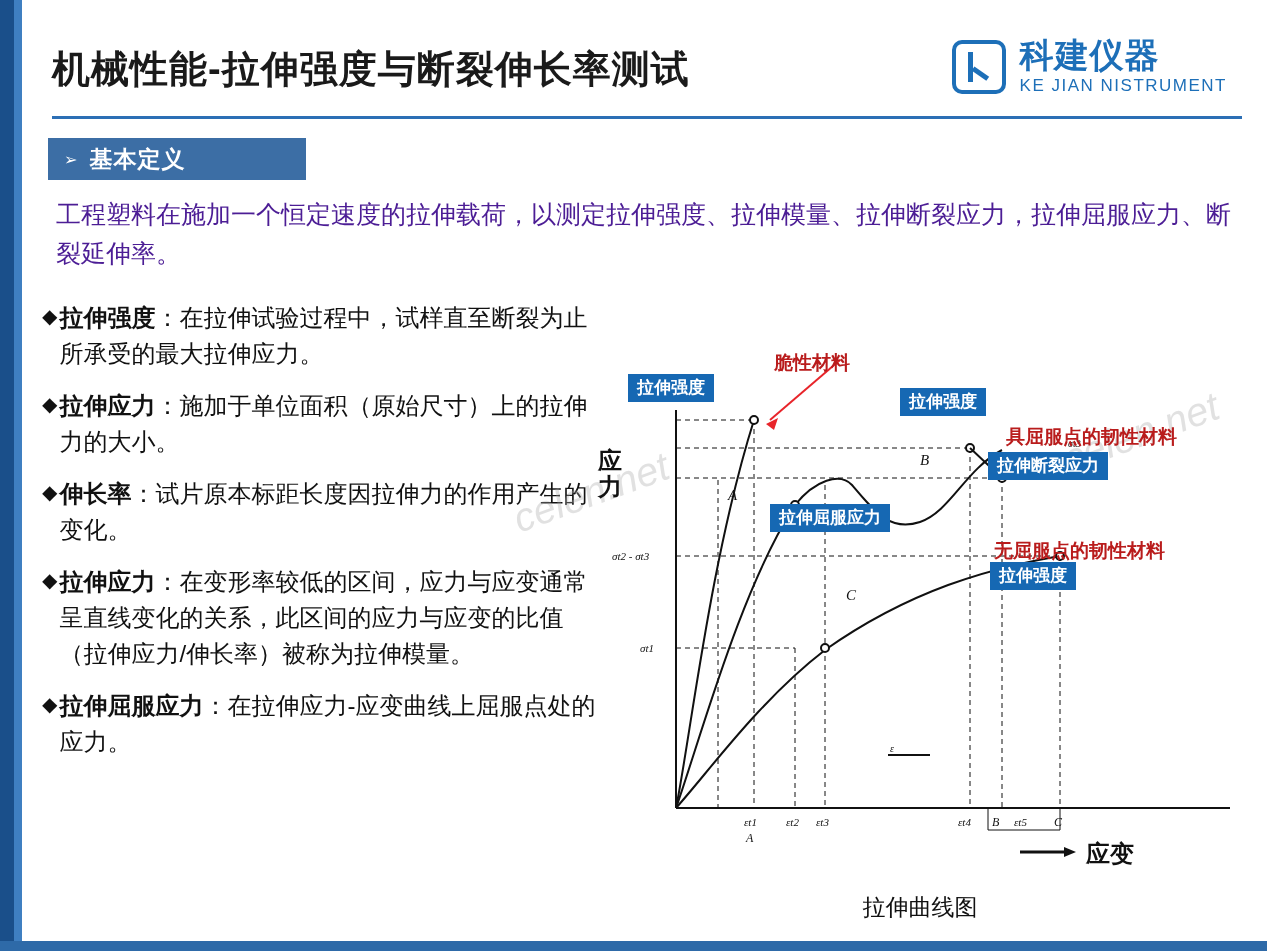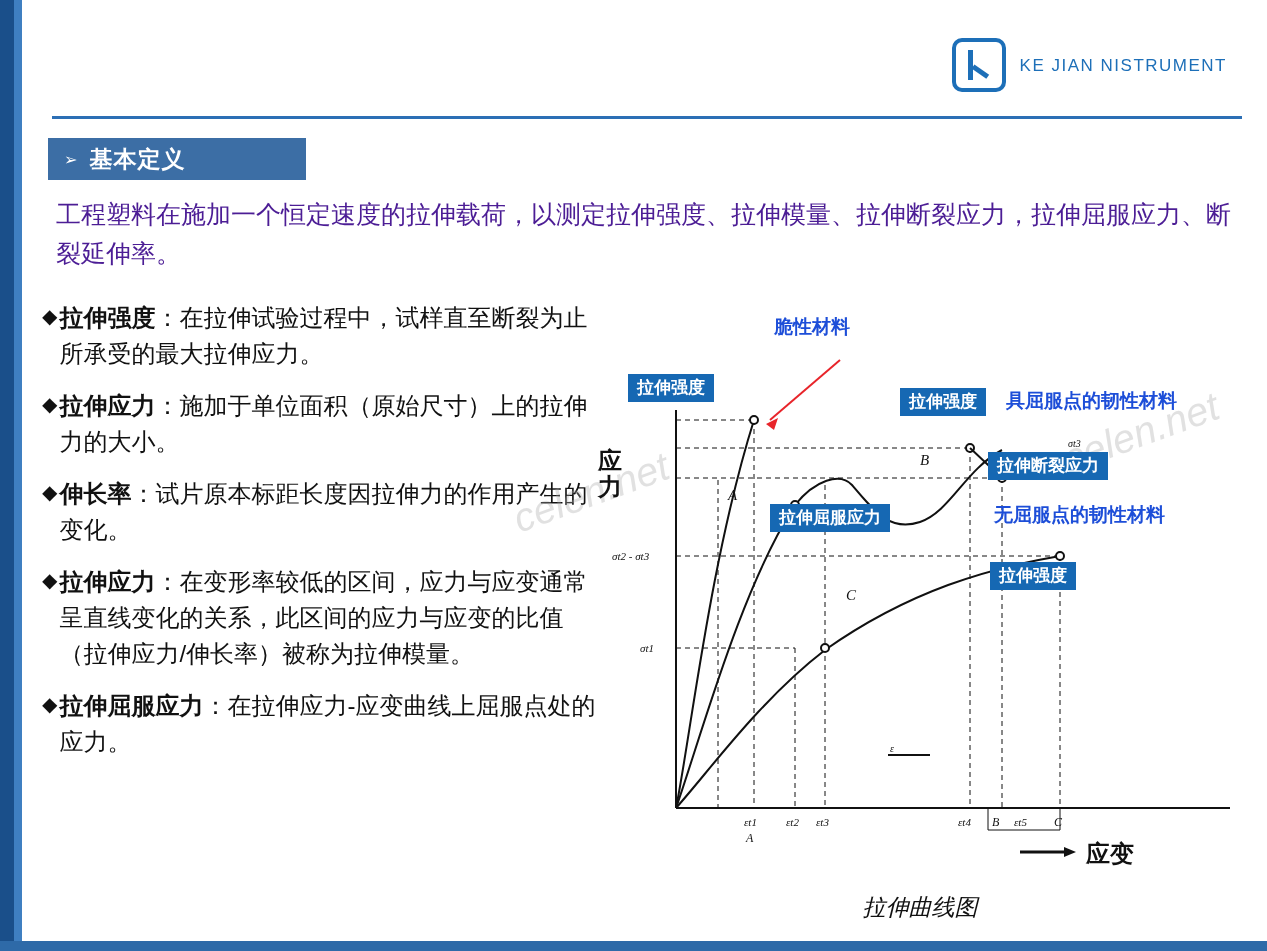--- a/index.html
+++ b/index.html
@@ -195,39 +195,39 @@
     height: 590px;
   }
   .fig-caption {
     position: absolute;
     left: 0;
     top: 592px;
     width: 660px;
     text-align: center;
     font-size: 23px;
     color: #111;
-    font-style: italic;
   }
   
   .callout {
     position: absolute;
     background: #1668b3;
     color: #ffffff;
     font-size: 17px;
     font-weight: bold;
     padding: 4px 9px;
     white-space: nowrap;
     line-height: 1.2;
   }
   .redlabel {
     position: absolute;
-    color: #1d4ed8;
+    color: #b91c1c;
     font-size: 19px;
     font-weight: bold;
     white-space: nowrap;
+    margin-top: 36px;
   }
   .axis-label {
     position: absolute;
     color: #111;
     font-size: 24px;
     font-weight: bold;
   }
   .watermark {
     position: absolute;
     color: rgba(170,170,170,0.35);
@@ -249,23 +249,25 @@
 </head>
 <body>
 
 <div class="slide">
 
   <div class="left-bar">
     <div class="left-bar-inner"></div>
   </div>
 
   <div class="header">
+    <div class="header-title">机械性能-拉伸强度与断裂伸长率测试</div>
     <div class="logo-wrap">
       <div class="logo-mark"></div>
       <div class="logo-text">
+        <div class="logo-cn">科建仪器</div>
         <div class="logo-en">KE JIAN NISTRUMENT</div>
       </div>
     </div>
   </div>
   <div class="header-rule"></div>
 
   <div class="section-tag">
     <span class="arrow">➢</span>
     <span class="tag-label">基本定义</span>
   </div>

